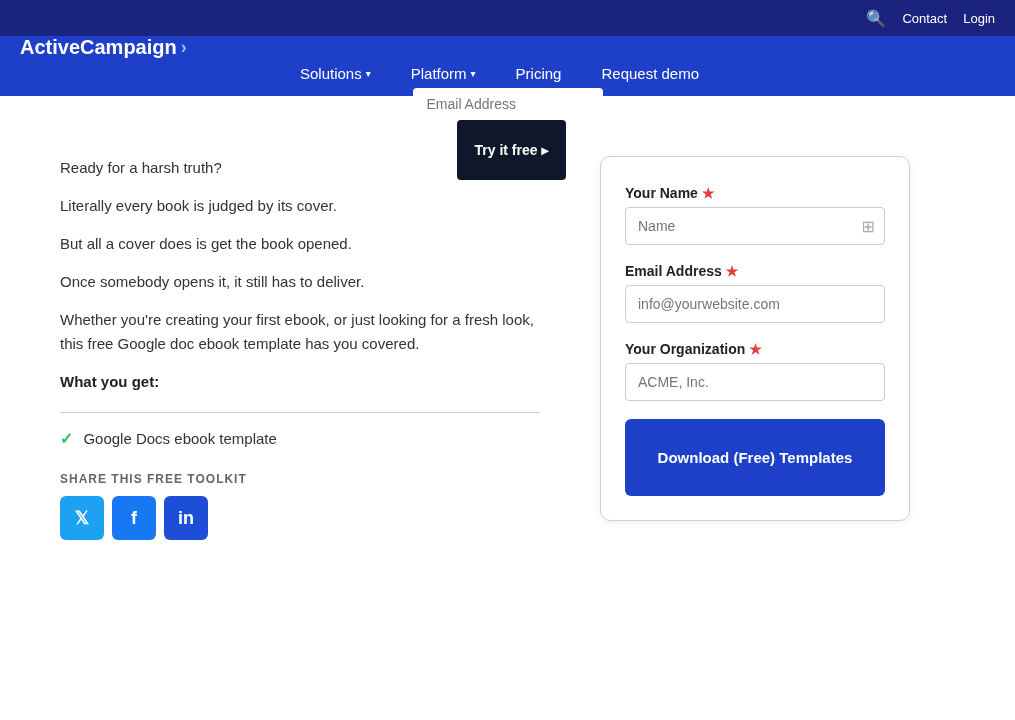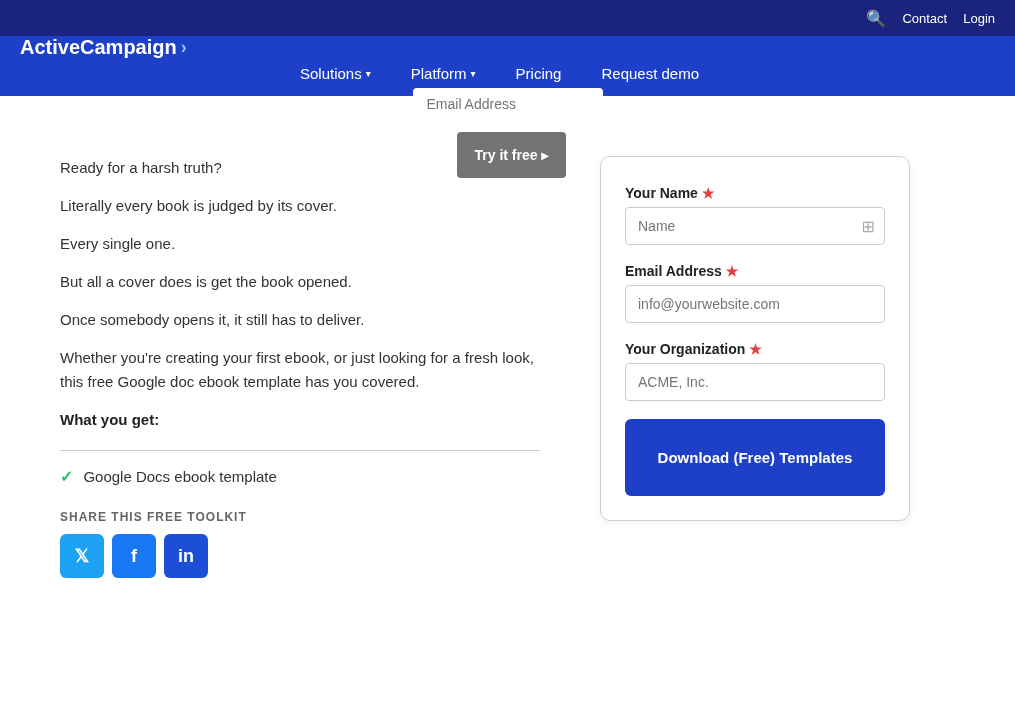--- a/index.html
+++ b/index.html
@@ -60,34 +60,33 @@
       padding: 8px 14px;
       border: none;
       border-radius: 4px;
       font-size: 14px;
       width: 190px;
       outline: none;
       background: white;
       color: #555;
     }
     .nav-try-btn {
-      background: #737373;
+      background: #0f172a;
       color: white;
       border: none;
-      padding: 15px 18px;
+      padding: 22px 18px;
       border-radius: 4px;
       font-size: 14px;
       font-weight: 600;
       cursor: pointer;
       margin-left: 8px;
       display: flex;
       align-items: center;
       gap: 4px;
       white-space: nowrap;
-      margin-top: 12px;
     }
 
     
     .main-content {
       display: flex;
       padding: 60px 80px 60px 60px;
       gap: 60px;
       max-width: 1015px;
       margin: 0 auto;
       background: white;
@@ -260,21 +259,20 @@
   <button class="nav-try-btn">
     <span>Try it free ▸</span>
   </button>
 </nav>
 
 <div class="main-content">
 
   <div class="left-col">
     <p>Ready for a harsh truth?</p>
     <p>Literally every book is judged by its cover.</p>
-    <p>Every single one.</p>
     <p>But all a cover does is get the book opened.</p>
     <p>Once somebody opens it, it still has to deliver.</p>
     <p>Whether you're creating your first ebook, or just looking for a fresh look, this free Google doc ebook template has you covered.</p>
     <p class="bold-text">What you get:</p>
     <hr class="divider">
     <div class="checklist-item">
       <span class="check-icon">✓</span>
       <span>Google Docs ebook template</span>
     </div>
     <div class="share-label">SHARE THIS FREE TOOLKIT</div>

